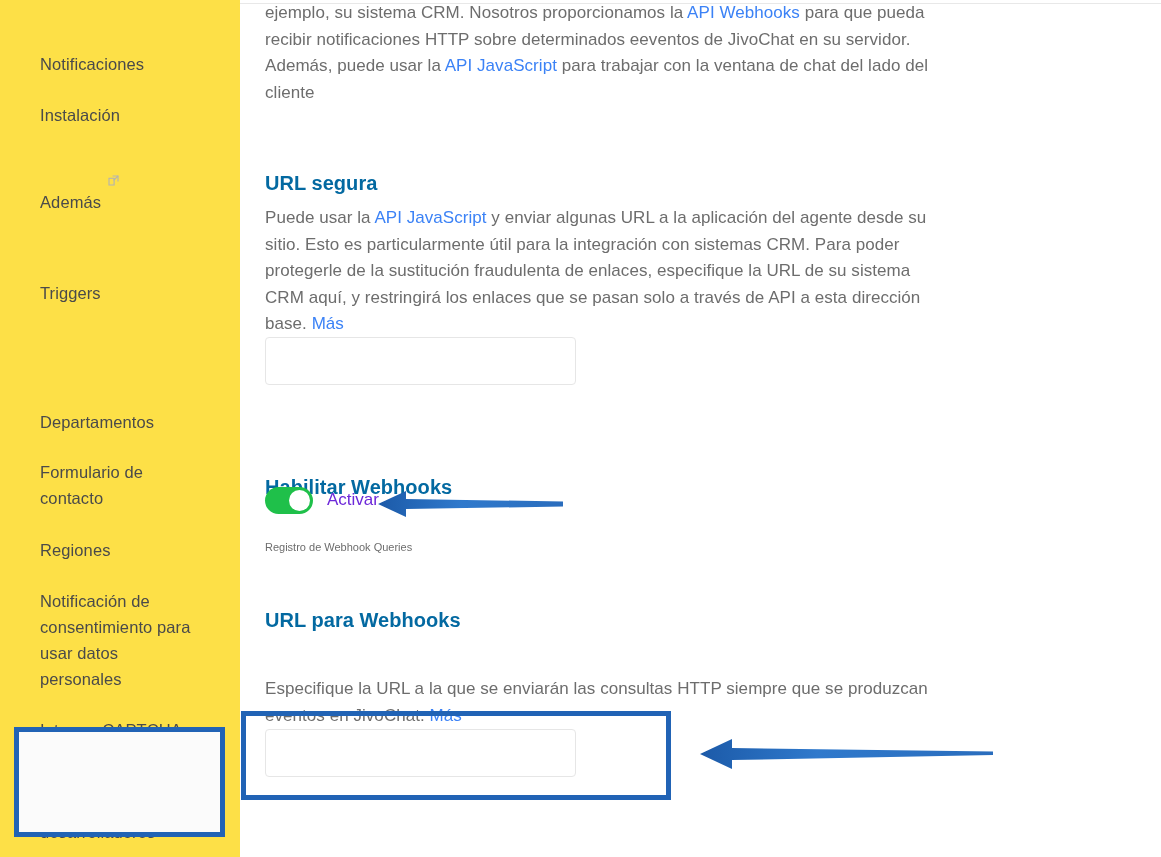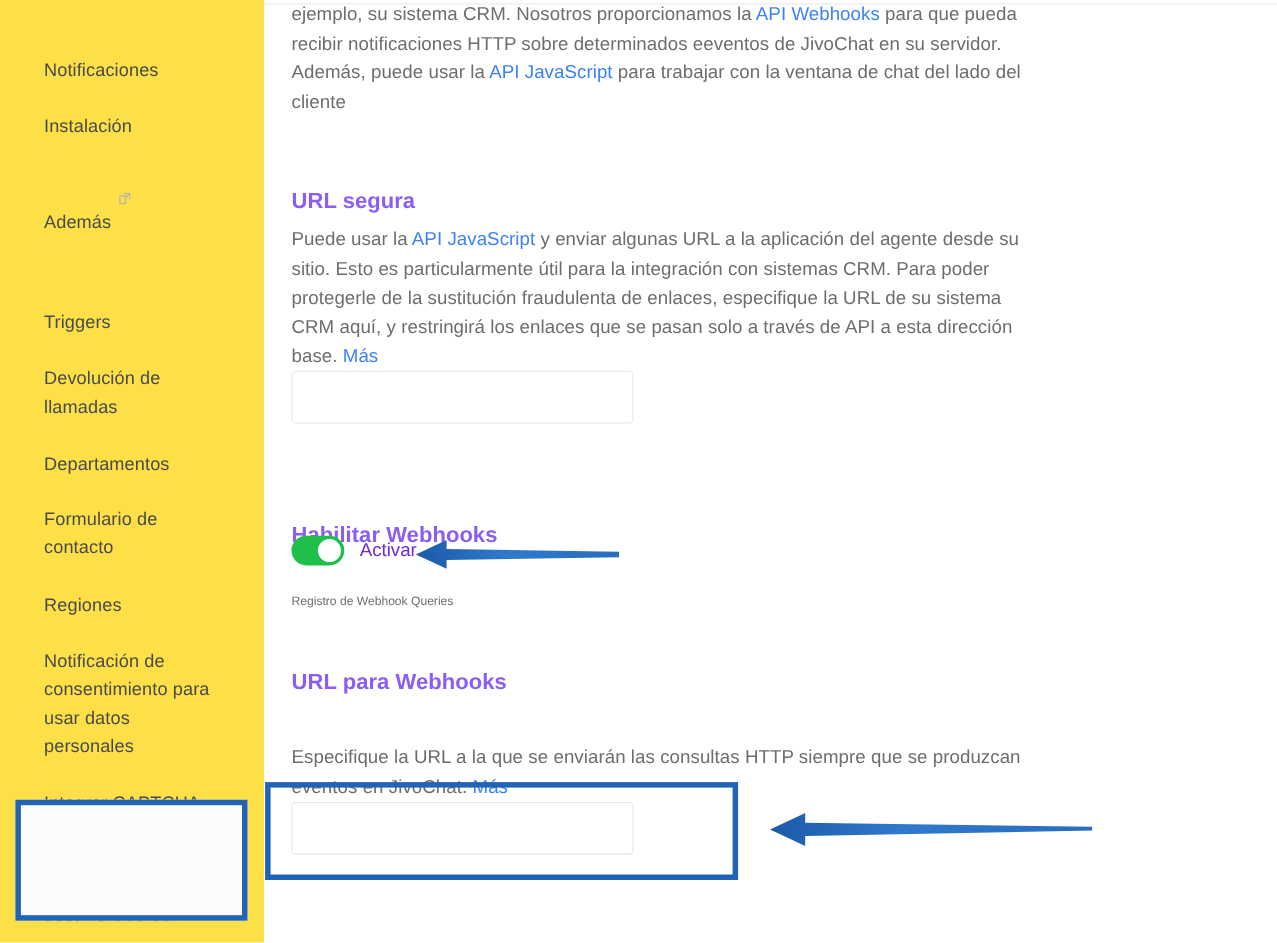--- a/index.html
+++ b/index.html
@@ -100,21 +100,21 @@
   }
   .para a, .lnk {
     color: #3b82f6;
     text-decoration: none;
     cursor: pointer;
   }
   .heading {
     position: absolute;
     font-size: 20px;
     line-height: 28px;
-    color: #8b5cf6;
+    color: #0369a1;
     font-weight: 700;
     letter-spacing: 0.05px;
   }
   .txtfield {
     position: absolute;
     width: 311px;
     height: 48px;
     border: 1px solid #e6e6e6;
     border-radius: 4px;
     background: #ffffff;
@@ -216,24 +216,20 @@
           <path d="M5.6 5.4 L10 1" fill="none" stroke="#b3b3b3" stroke-width="1.1"></path>
         </svg>
       </span>
     </div>
 
 
     <div class="nav-item" style="top:254px;">
       <span>Triggers</span>
     </div>
 
-    <div class="nav-item" style="top:305px;">
-      <span>Devolución de
-llamadas</span>
-    </div>
 
     <div class="nav-item" style="top:383px;">
       <span>Departamentos</span>
     </div>
 
     <div class="nav-item" style="top:433px;">
       <span>Formulario de
 contacto</span>
     </div>
 

